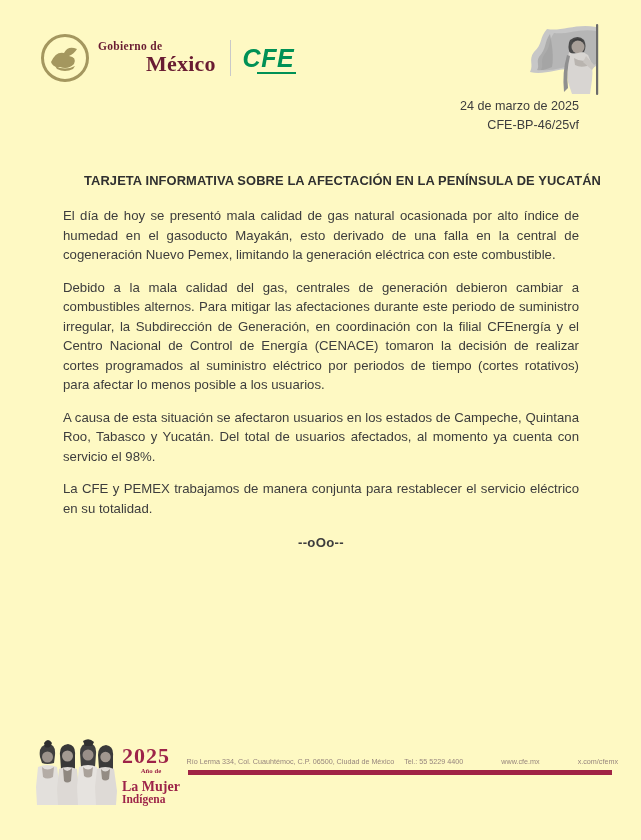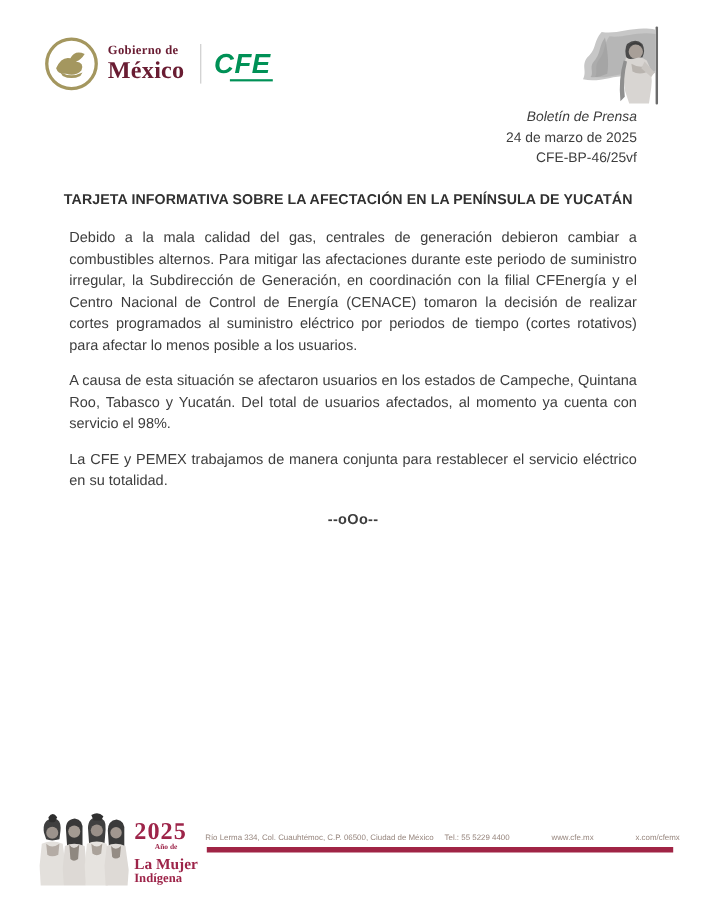--- a/index.html
+++ b/index.html
@@ -2,42 +2,42 @@
 <html><head>
 <meta charset="utf-8">
 <style>
   * { margin: 0; padding: 0; box-sizing: border-box; }
   html, body { background: #e8e8e8; }
   .page {
     position: relative;
     width: 641px;
     height: 840px;
     margin: 0 auto;
-    background: #ffffff;
+    background: #fef9c3;
     overflow: hidden;
     font-family: "Liberation Sans", sans-serif;
     color: #3d3d3d;
   }
 
   
   .gov-logo {
     position: absolute;
     top: 33px; left: 40px;
     display: flex;
     align-items: center;
   }
   .eagle-wrap { width: 50px; height: 50px; }
   .gov-text {
     margin-left: 8px;
     font-family: "Liberation Serif", serif;
     color: #691C32;
     line-height: 1;
   }
   .gov-line1 { font-size: 11.5px; font-weight: bold; letter-spacing: 0.3px; }
-  .gov-line2 { font-size: 22px; font-weight: bold; margin-top: 1px; letter-spacing: 0.2px; }
+  .gov-line2 { font-size: 22px; font-weight: bold; margin-top: 1px; letter-spacing: 0.2px; margin-left: 48px; }
   .logo-divider {
     width: 1px; height: 36px;
     background: #c9c9c9;
     margin: 0 12px 0 14px;
   }
   .cfe-logo {
     font-family: "Liberation Sans", sans-serif;
     font-weight: bold;
     font-style: italic;
     font-size: 25px;
@@ -63,21 +63,21 @@
     font-size: 12.6px;
     line-height: 18.5px;
     color: #3d3d3d;
   }
   .meta .bulletin { font-style: italic; }
 
   
   .doc-title {
     position: absolute;
     top: 173px; left: 32px; right: 40px;
-    text-align: center;
+    text-align: right;
     font-size: 12.9px;
     font-weight: bold;
     color: #303030;
     letter-spacing: 0.1px;
   }
 
   
   .body-content {
     position: absolute;
     top: 206px; left: 63px;
@@ -164,28 +164,28 @@
       <circle cx="64" cy="25" r="6.5" fill="#a89f98"></circle>
       <path d="M58 20 Q63 16 69 20 Q69 17 64 16.5 Q59 17 58 20 Z" fill="#3c3c3c"></path>
       <path d="M55 30 Q52 45 54 60 L58 72 L76 72 L78 58 Q80 44 74 33 Q69 29 64 31 Q59 33 55 30 Z" fill="#d8d5d2"></path>
       <path d="M60 36 Q66 40 74 38 L73 44 Q66 46 61 43 Z" fill="#b9b4af"></path>
       <path d="M72 34 L81 44 L78 48 L69 40 Z" fill="#c9c5c1"></path>
       <path d="M56 34 Q52 50 54 66 L50 70 Q48 50 53 33 Z" fill="#8f8f8f"></path>
     </svg>
   </div>
 
   <div class="meta">
-    <div class="bulletin">Boletín de Prensa</div>
     <div>24 de marzo de 2025</div>
     <div>CFE-BP-46/25vf</div>
   </div>
 
   <div class="doc-title">TARJETA INFORMATIVA SOBRE LA AFECTACIÓN EN LA PENÍNSULA DE YUCATÁN</div>
 
   <div class="body-content">
+    <p>El día de hoy se presentó mala calidad de gas natural ocasionada por alto índice de humedad en el gasoducto Mayakán, esto derivado de una falla en la central de cogeneración Nuevo Pemex, limitando la generación eléctrica con este combustible.</p>
     <p>Debido a la mala calidad del gas, centrales de generación debieron cambiar a combustibles alternos. Para mitigar las afectaciones durante este periodo de suministro irregular,  la Subdirección de Generación, en coordinación con la filial CFEnergía y el Centro Nacional de Control de Energía (CENACE) tomaron la decisión de realizar cortes programados al suministro eléctrico por periodos de tiempo (cortes rotativos) para afectar lo menos posible a los usuarios.</p>
     <p>A causa de esta situación se afectaron usuarios en los estados de Campeche, Quintana Roo, Tabasco y Yucatán. Del total de usuarios afectados, al momento ya cuenta con servicio el 98%.</p>
     <p>La CFE y PEMEX trabajamos de manera conjunta para restablecer el servicio eléctrico en su totalidad.</p>
     <div class="ooo-separator">--oOo--</div>
   </div>
 
   <div class="footer">
 
     <div class="women-photo">
       <svg viewBox="0 0 84 68" width="84" height="68">

